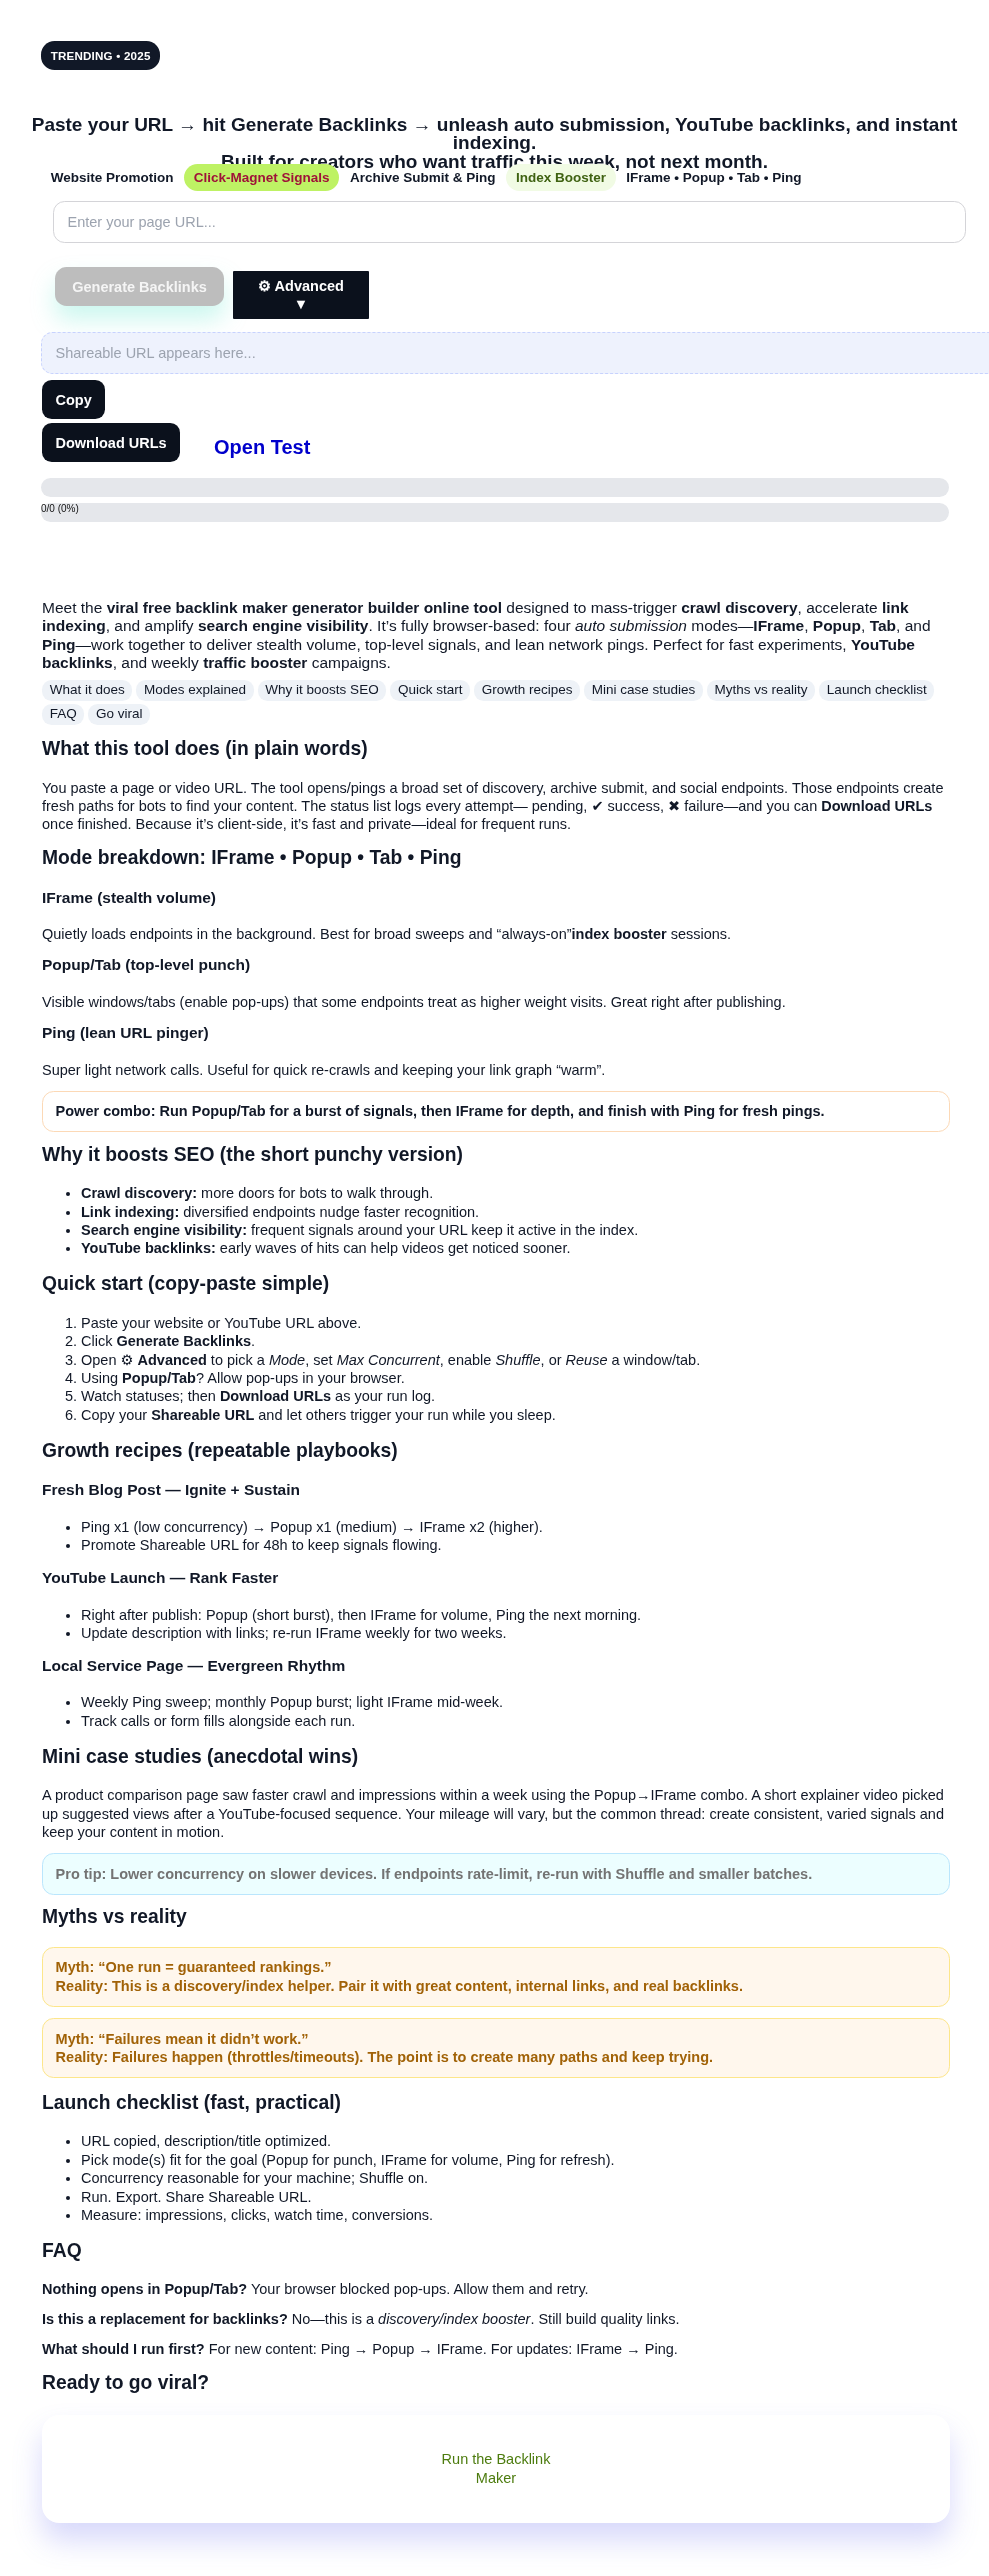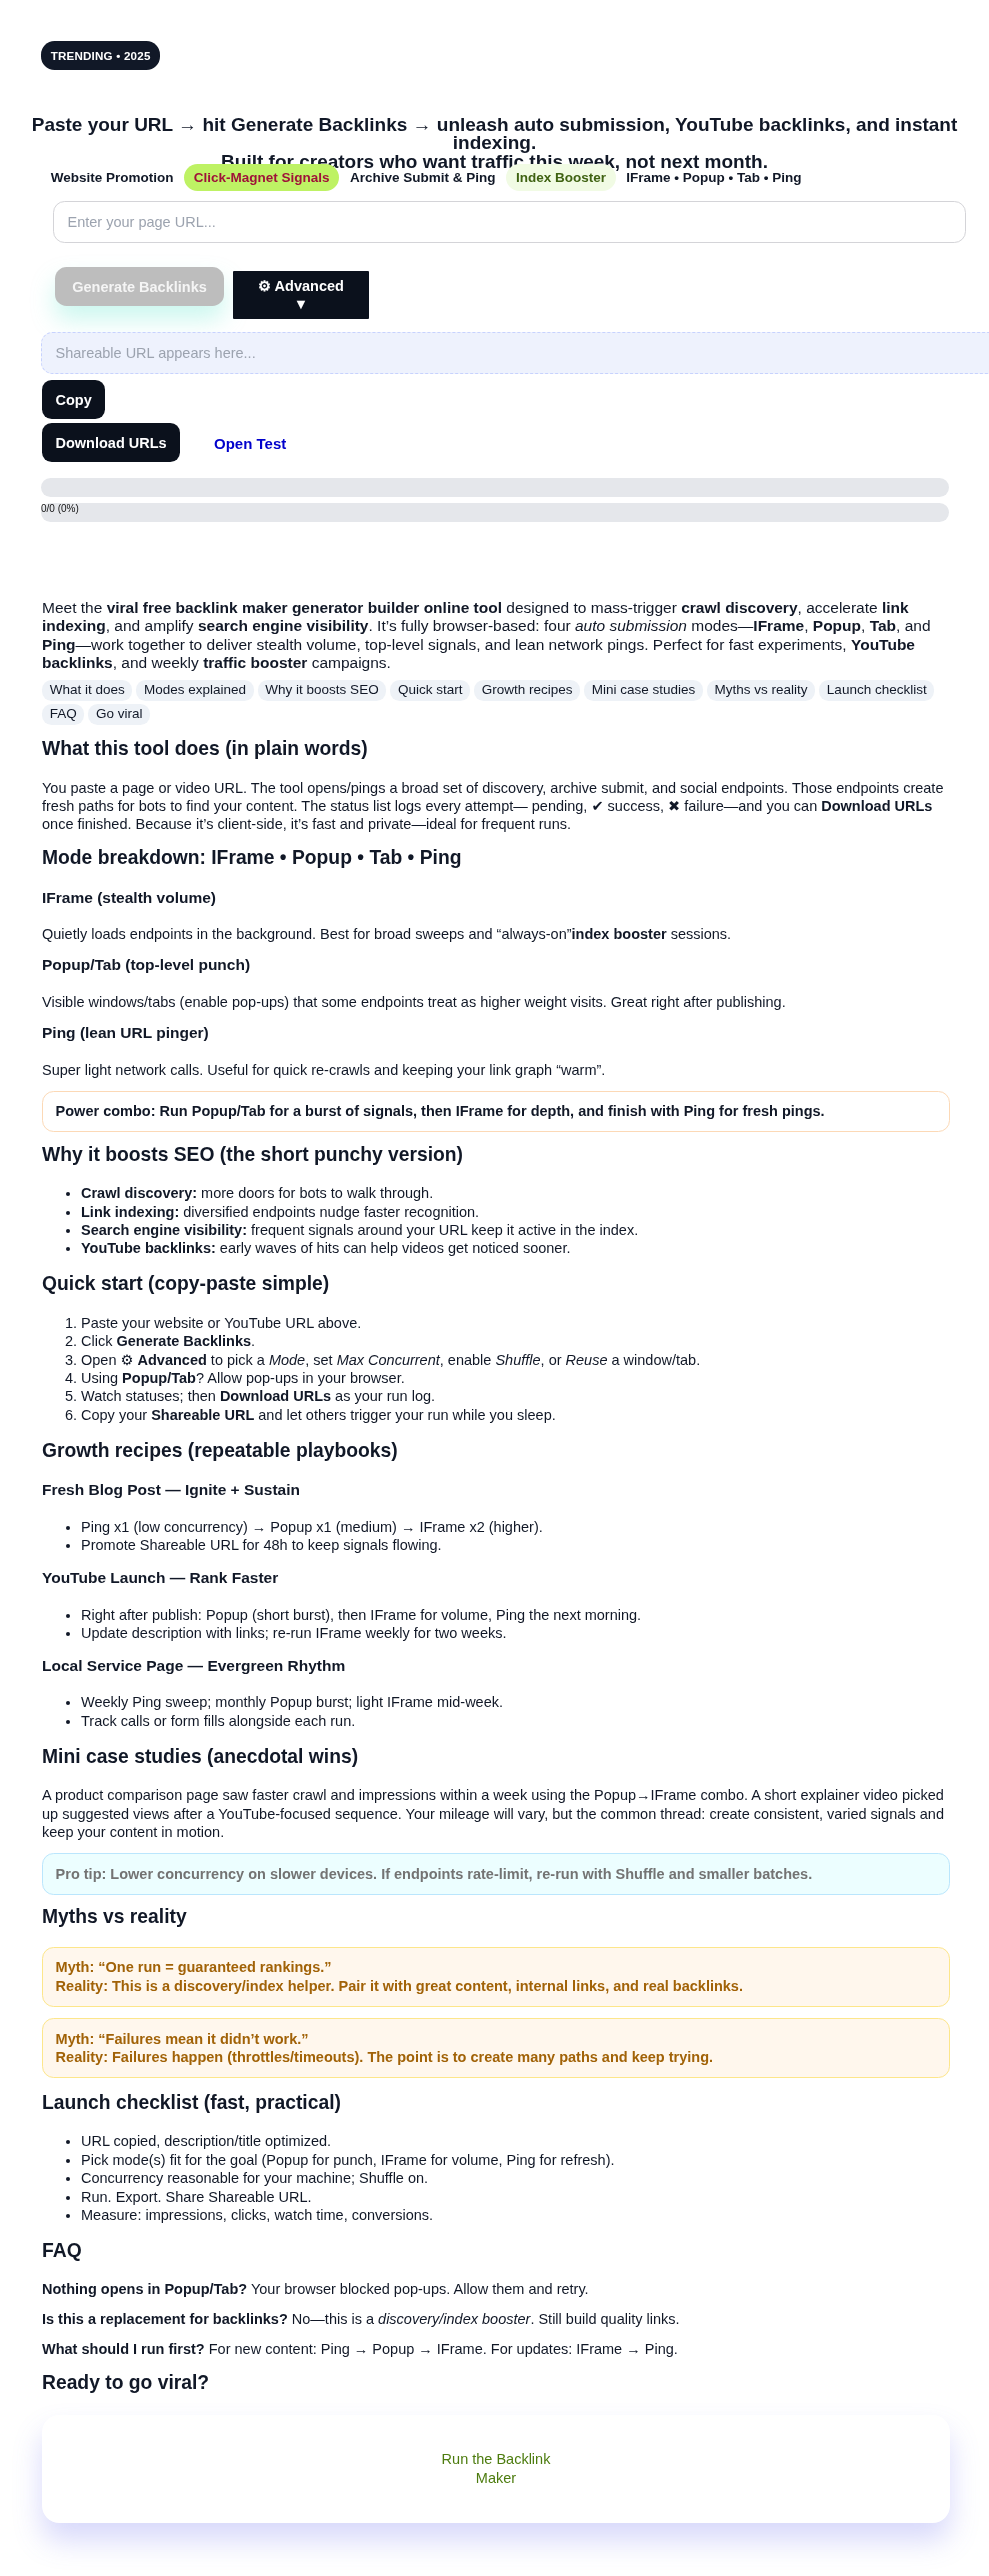--- a/index.html
+++ b/index.html
@@ -49,21 +49,21 @@
     font-family: "Liberation Sans", sans-serif; font-size: 14.5px;
   }
   .share-input::placeholder { color: #9ca3af; }
   .dark-btn {
     position: absolute; background: #0b111c; color: #fff; border: none;
     border-radius: 9.7px; font-family: "Liberation Sans", sans-serif;
     font-weight: 700; font-size: 14.5px; height: 39px; padding: 0 13.5px;
   }
   .copy-btn { left: 42px; top: 380px; }
   .dl-btn { left: 42px; top: 423px; }
-  .open-test { position: absolute; left: 214px; top: 434px; color: #0000cc; font-weight: 700; font-size: 15px; text-decoration: none; }
+  .open-test { position: absolute; left: 214px; top: 434px; color: #0000cc; font-weight: 700; font-size: 20px; text-decoration: none; }
   .bar { position: absolute; left: 41px; width: 908px; height: 19.3px; background: #e5e7eb; border-radius: 9.7px; overflow: hidden; }
   .bar .fill { height: 100%; background: #4f46e5; }
   .bar1 { top: 478px; }
   .bar2 { top: 503px; }
   .progress-label { position: absolute; left: 41px; top: 502px; font-size: 10px; color: #111; }
 
   .content { position: absolute; left: 42px; top: 599px; width: 908px; }
   .intro { font-size: 15.5px; line-height: 18.4px; margin: 0 0 7.7px 0; }
   .toc { display: flex; flex-wrap: wrap; gap: 3.9px 3.9px; margin-bottom: 11.6px; }
   .toc a { background: #eef2f7; color: #111827; text-decoration: none; font-size: 13.5px; padding: 1.9px 7.7px; border-radius: 9.7px; line-height: 16.4px; }

